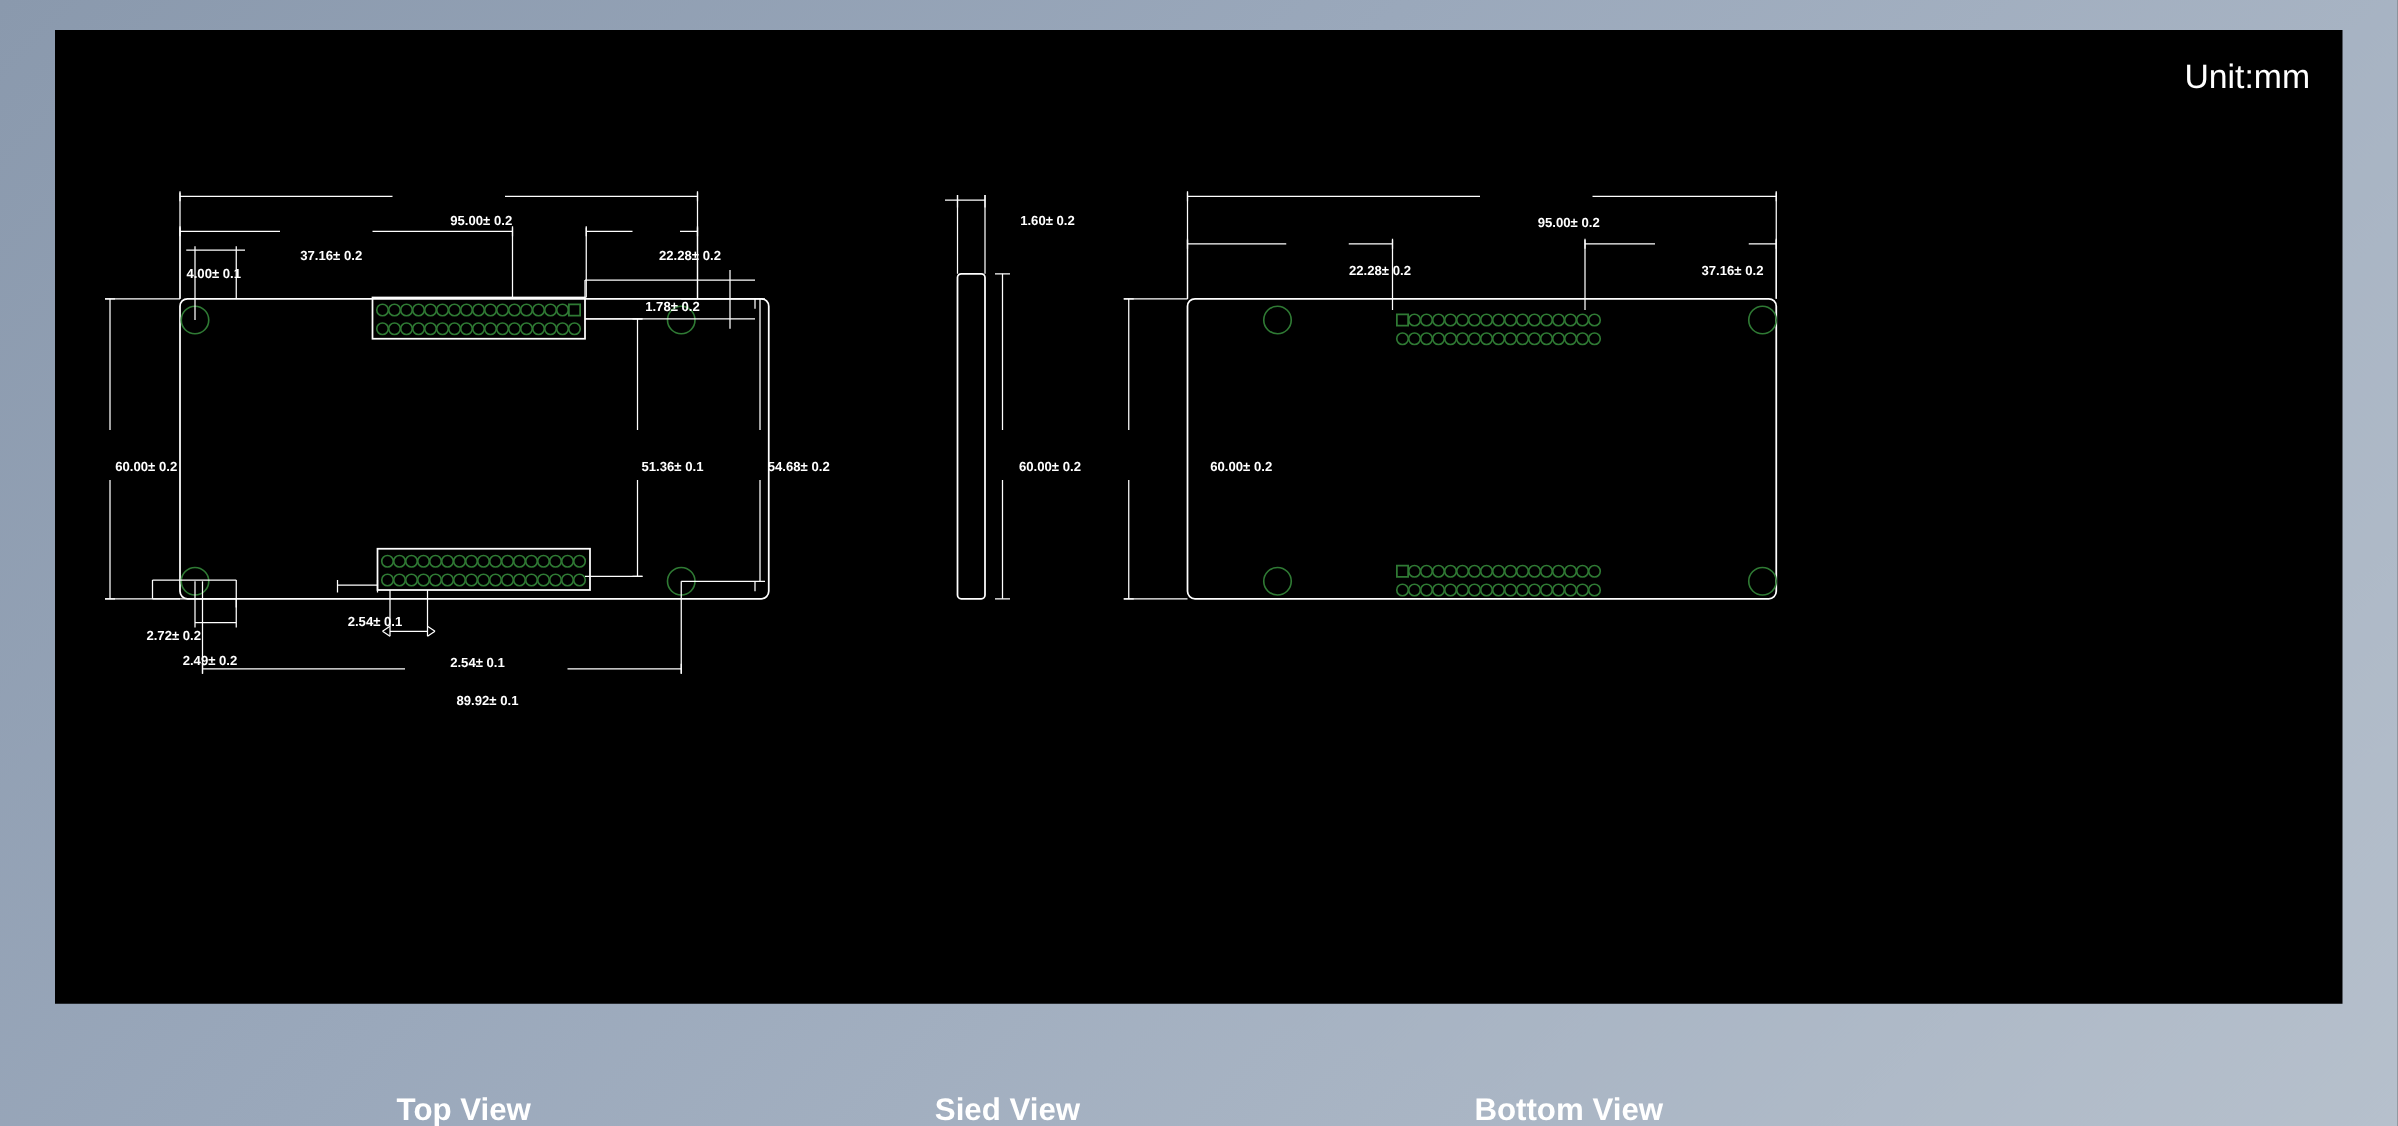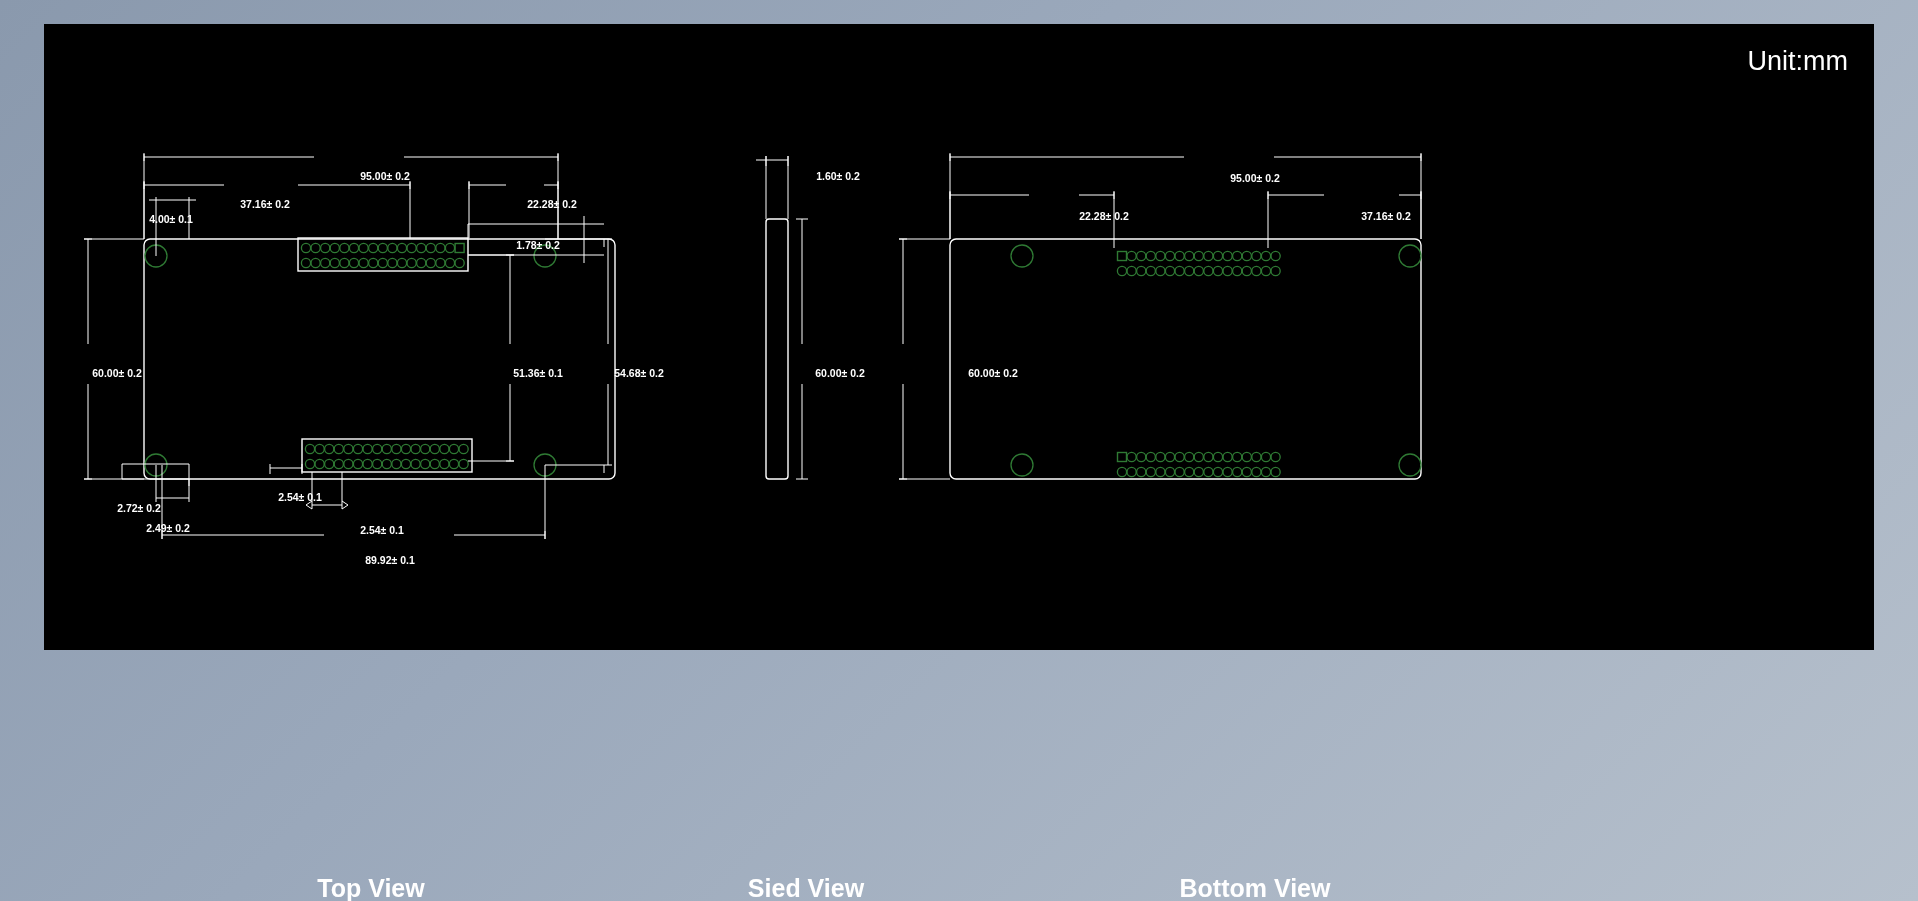--- a/index.html
+++ b/index.html
@@ -8,21 +8,21 @@
     width: 1918px; height: 901px;
     overflow: hidden;
     font-family: "Liberation Sans", sans-serif;
   }
   body {
     background: linear-gradient(135deg, #8a99ad 0%, #9aa8bb 40%, #b6c0cc 100%);
   }
   #canvas-frame {
     position: absolute;
     left: 44px; top: 24px;
-    width: 1830px; height: 626px;
+    width: 1830px; height: 779px;
     background: #000000;
   }
   svg#drawing { position: absolute; left: 0; top: 0; }
 
   .unit-label {
     position: absolute;
     right: 26px; top: 22px;
     color: #ffffff;
     font-size: 27px;
     font-family: "Liberation Sans", sans-serif;

